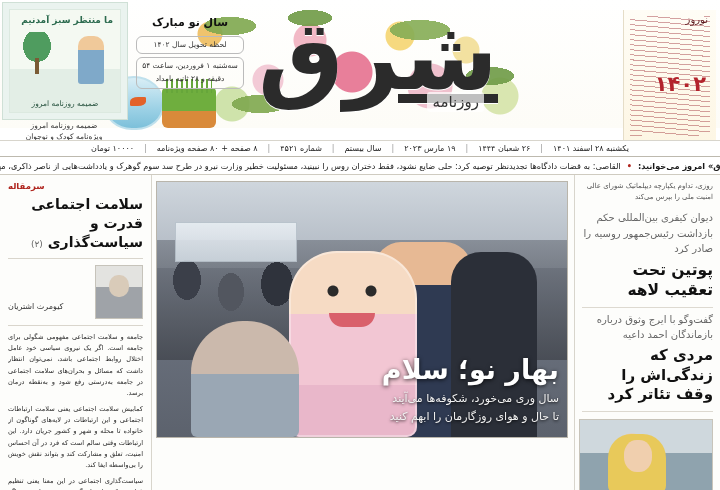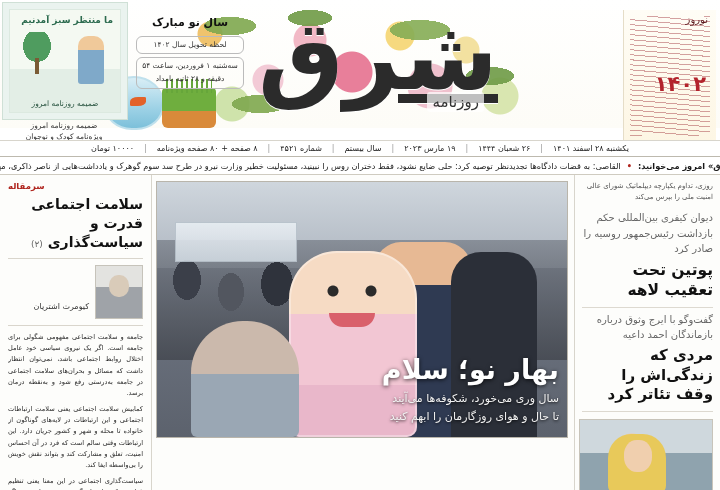--- a/index.html
+++ b/index.html
@@ -509,21 +509,21 @@
     content: "";
     position: absolute;
     left: 13px; top: 9px; width: 20px; height: 22px;
     background: #d9cbb9; border-radius: 46%;
   }
   .author .nm {
     font-size: 8px;
     color: #333;
     line-height: 1.5;
     padding-top: 36px;
-    text-align: right;
+    text-align: left;
     flex: 1 1 auto;
   }
   .edit-body {
     font-size: 6.6px;
     line-height: 1.72;
     color: #2a2a2a;
     text-align: justify;
     max-height: 210px;
     overflow: hidden;
   }

